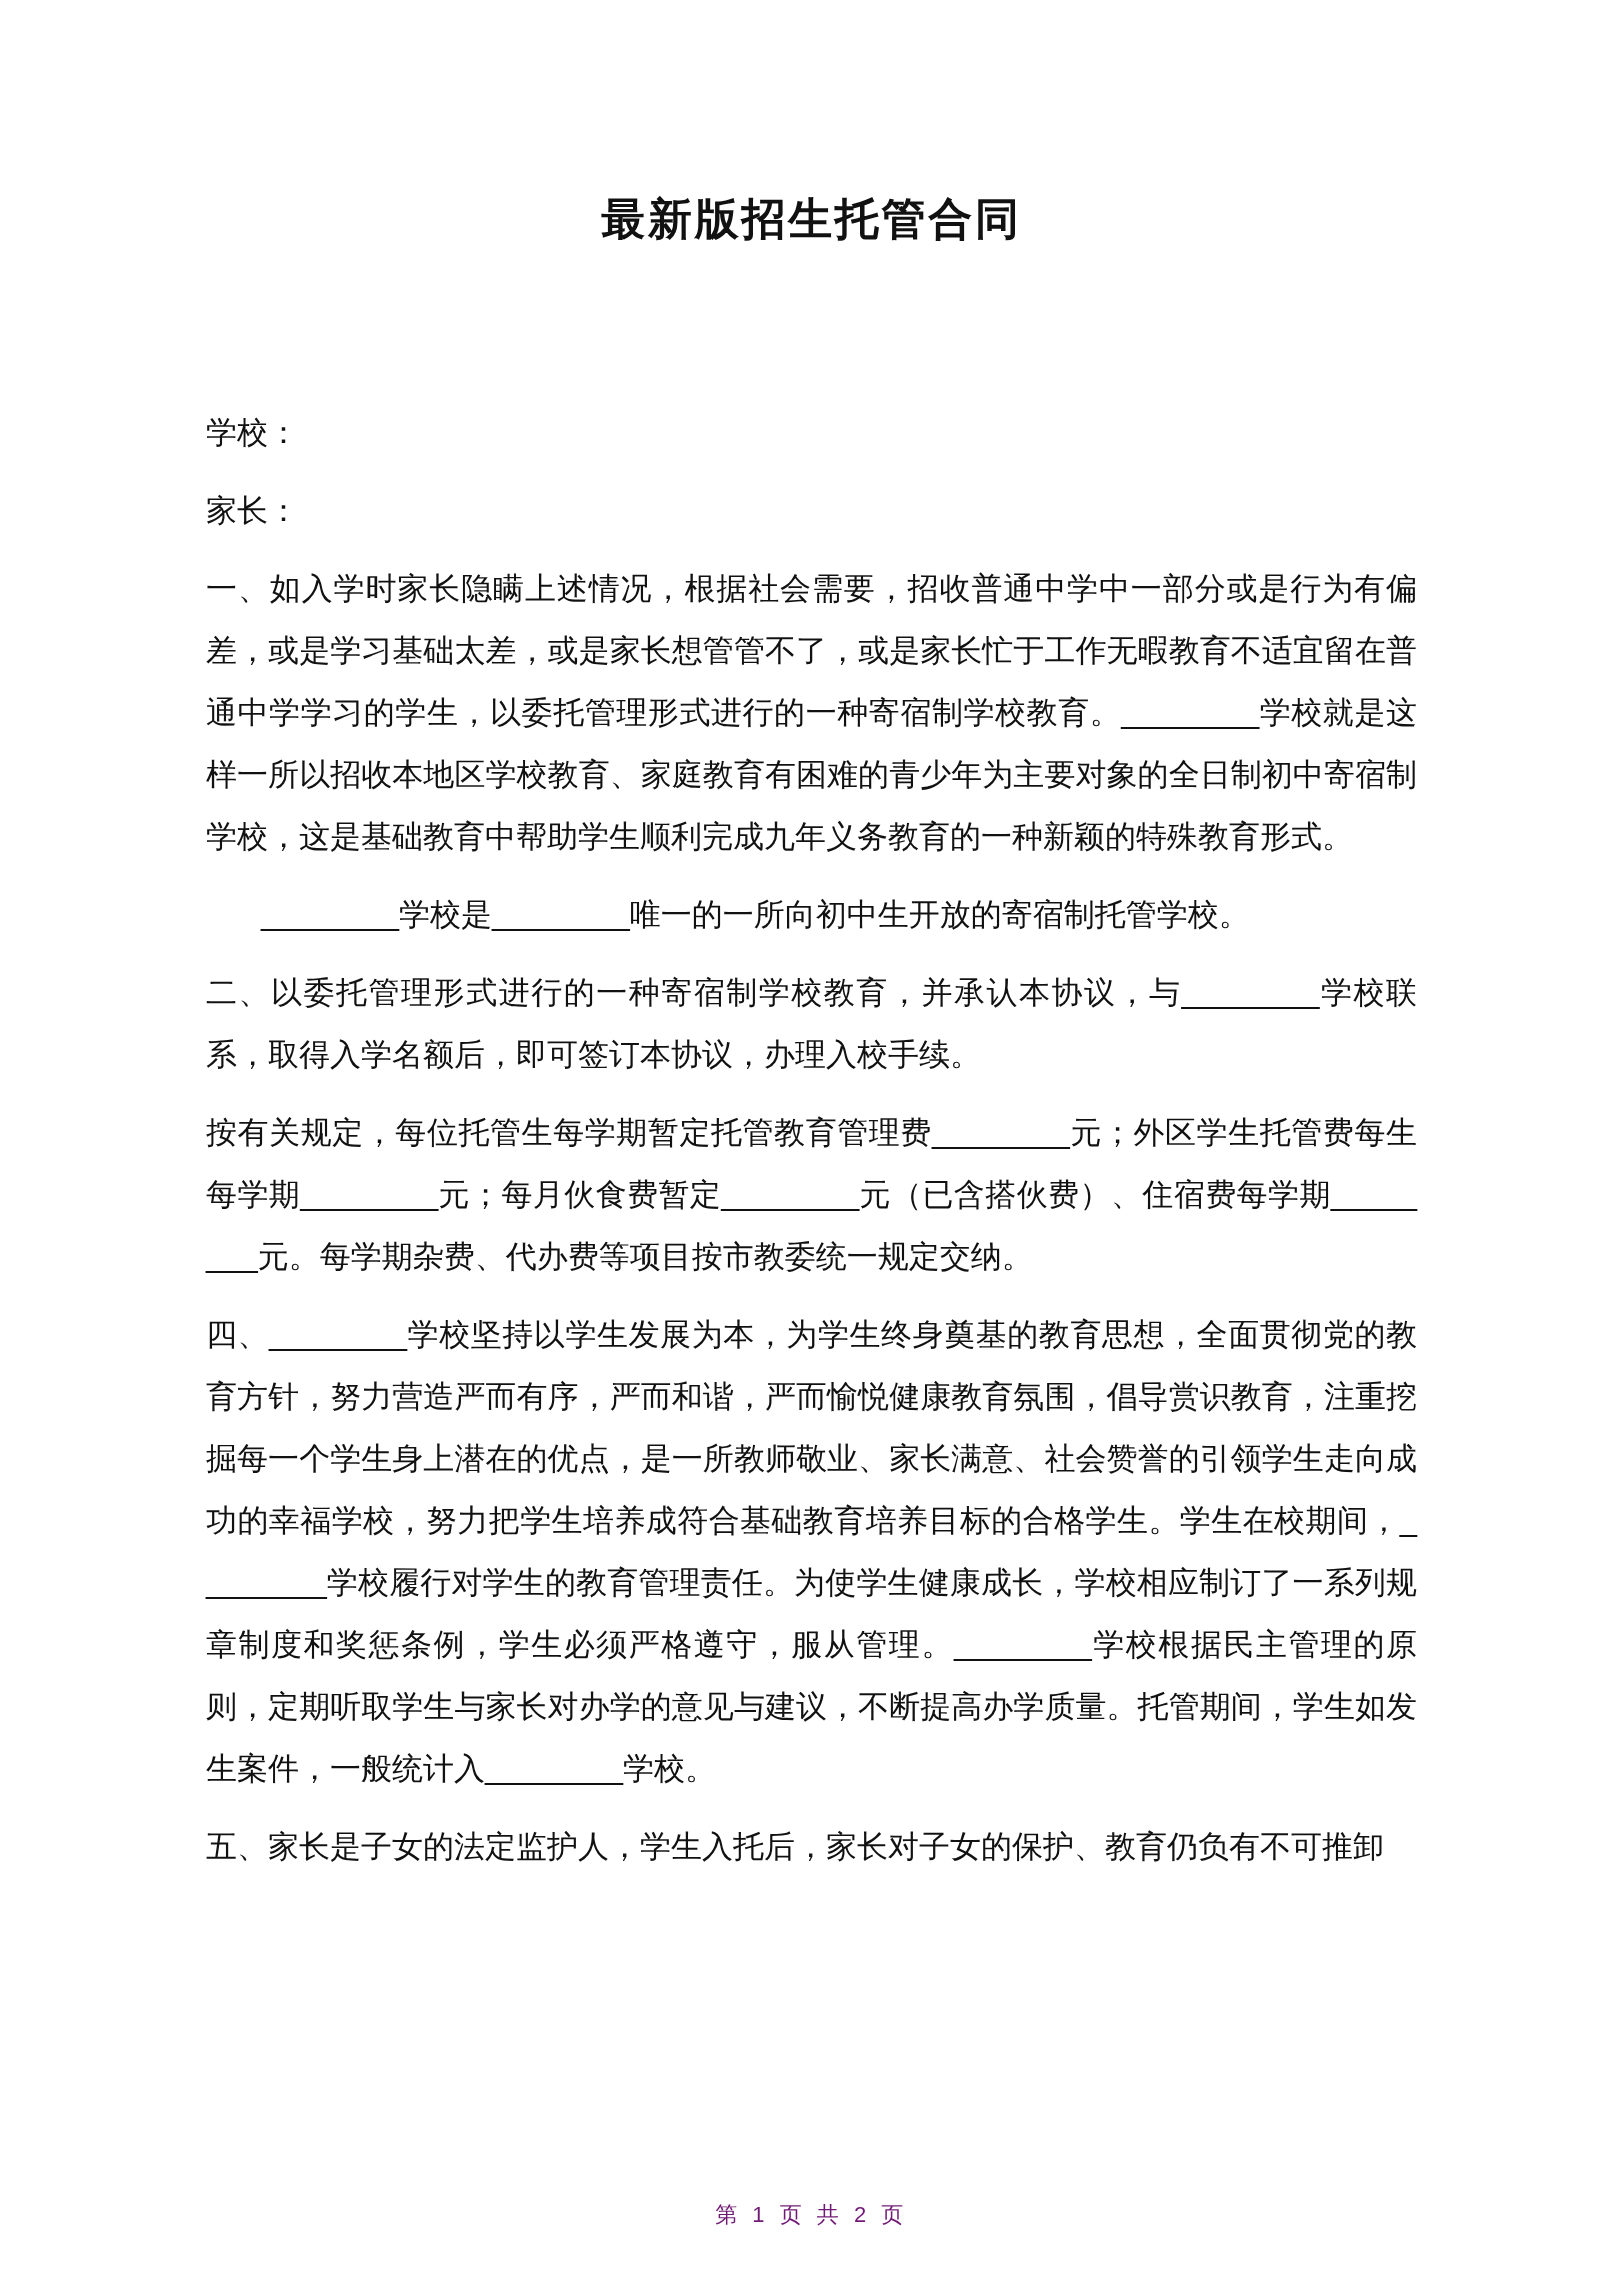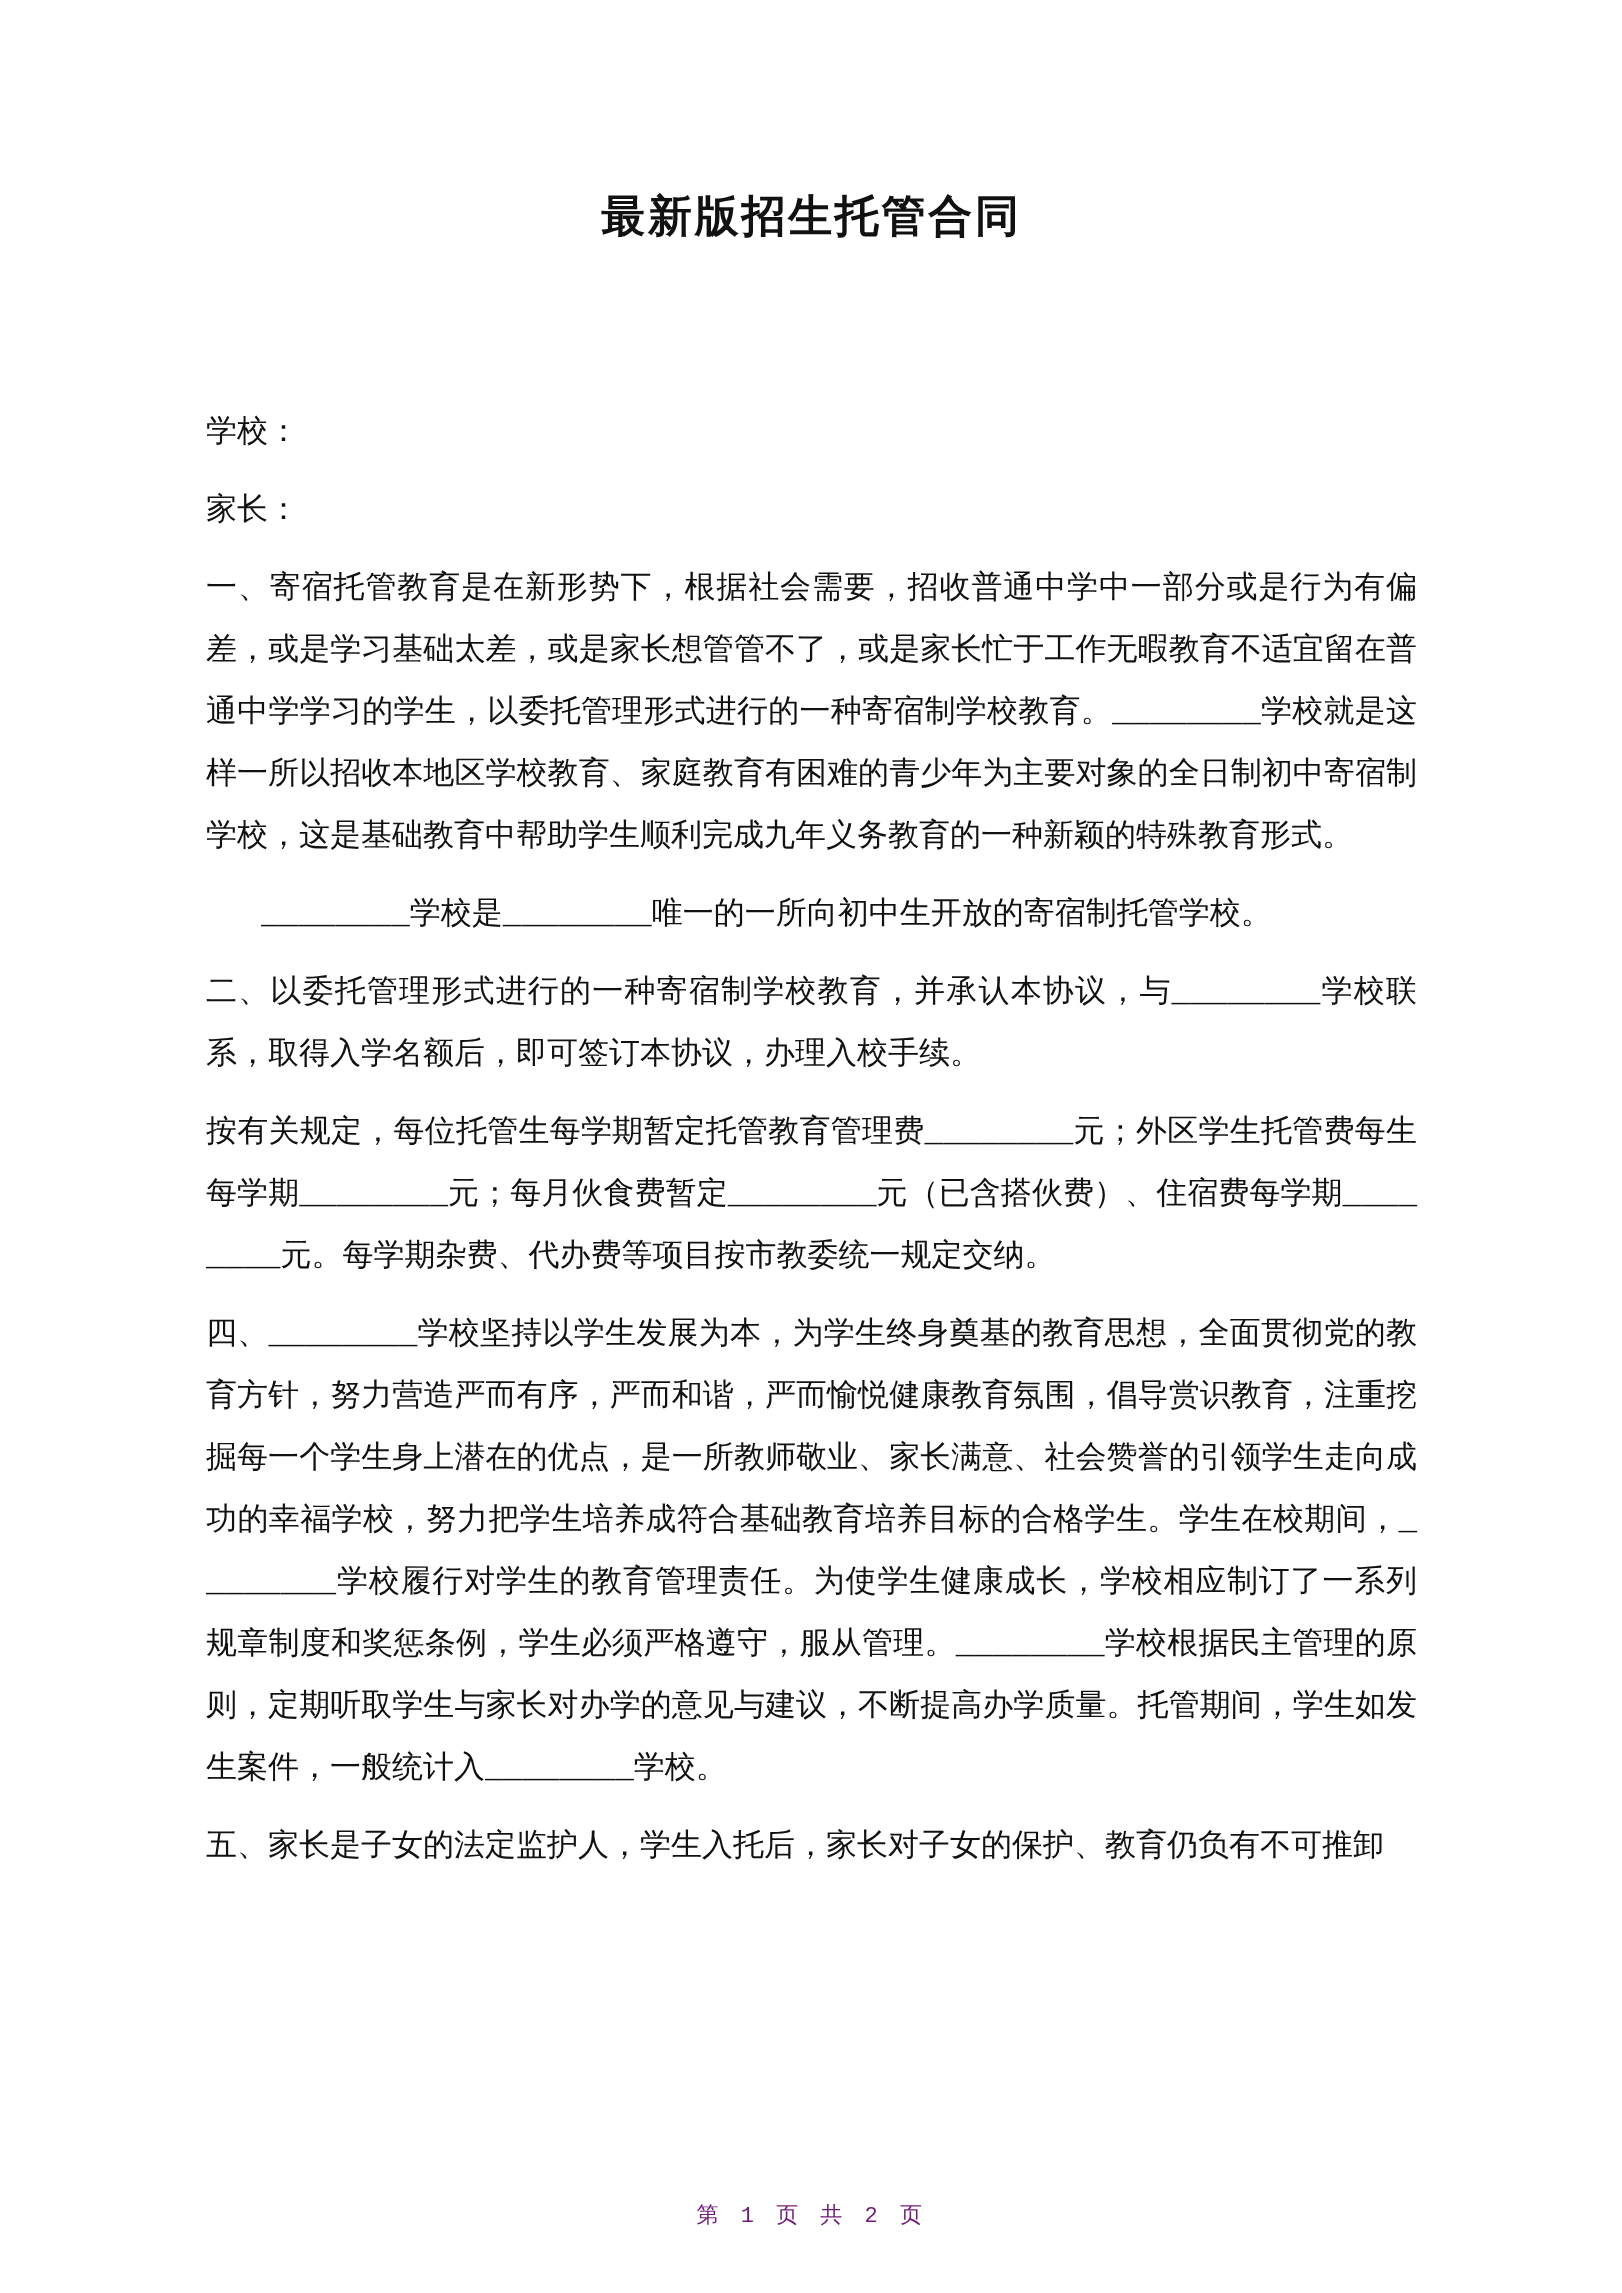--- a/index.html
+++ b/index.html
@@ -8,21 +8,21 @@
     background: #ffffff;
   }
   .page {
     position: relative;
     width: 1623px;
     height: 2294px;
     margin: 0 auto;
     background: #ffffff;
     box-sizing: border-box;
     padding: 193px 190px 12px 190px;
-    font-family: Liberation Mono, monospace;
+    font-family: Liberation Sans, sans-serif;
     color: #111111;
     overflow: hidden;
   }
   .doc-title {
     font-size: 44px;
     font-weight: bold;
     text-align: center;
     letter-spacing: 2.7px;
     margin: 0 0 156px 0;
     line-height: 1.2;
@@ -52,21 +52,21 @@
 </head>
 <body>
 
 <div class="page">
 
   <h1 class="doc-title">最新版招生托管合同</h1>
 
   <div class="body-text">
     <p>学校：</p>
     <p>家长：</p>
-    <p>一、寄宿托管教育是在新形势下，根据社会需要，招收普通中学中一部分或是行为有偏差，或是学习基础太差，或是家长想管管不了，或是家长忙于工作无暇教育不适宜留在普通中学学习的学生，以委托管理形式进行的一种寄宿制学校教育。________学校就是这样一所以招收本地区学校教育、家庭教育有困难的青少年为主要对象的全日制初中寄宿制学校，这是基础教育中帮助学生顺利完成九年义务教育的一种新颖的特殊教育形式。</p>
+    <p>一、如入学时家长隐瞒上述情况，根据社会需要，招收普通中学中一部分或是行为有偏差，或是学习基础太差，或是家长想管管不了，或是家长忙于工作无暇教育不适宜留在普通中学学习的学生，以委托管理形式进行的一种寄宿制学校教育。________学校就是这样一所以招收本地区学校教育、家庭教育有困难的青少年为主要对象的全日制初中寄宿制学校，这是基础教育中帮助学生顺利完成九年义务教育的一种新颖的特殊教育形式。</p>
     <p class="indent">________学校是________唯一的一所向初中生开放的寄宿制托管学校。</p>
     <p>二、以委托管理形式进行的一种寄宿制学校教育，并承认本协议，与________学校联系，取得入学名额后，即可签订本协议，办理入校手续。</p>
     <p>按有关规定，每位托管生每学期暂定托管教育管理费________元；外区学生托管费每生每学期________元；每月伙食费暂定________元（已含搭伙费）、住宿费每学期________元。每学期杂费、代办费等项目按市教委统一规定交纳。</p>
     <p>四、________学校坚持以学生发展为本，为学生终身奠基的教育思想，全面贯彻党的教育方针，努力营造严而有序，严而和谐，严而愉悦健康教育氛围，倡导赏识教育，注重挖掘每一个学生身上潜在的优点，是一所教师敬业、家长满意、社会赞誉的引领学生走向成功的幸福学校，努力把学生培养成符合基础教育培养目标的合格学生。学生在校期间，________学校履行对学生的教育管理责任。为使学生健康成长，学校相应制订了一系列规章制度和奖惩条例，学生必须严格遵守，服从管理。________学校根据民主管理的原则，定期听取学生与家长对办学的意见与建议，不断提高办学质量。托管期间，学生如发生案件，一般统计入________学校。</p>
     <p>五、家长是子女的法定监护人，学生入托后，家长对子女的保护、教育仍负有不可推卸</p>
   </div>
 
   <div class="page-footer">第 1 页 共 2 页</div>
 
 </div>

